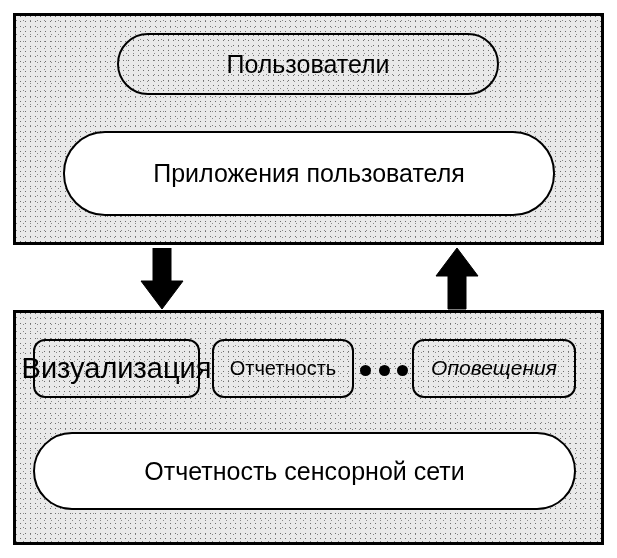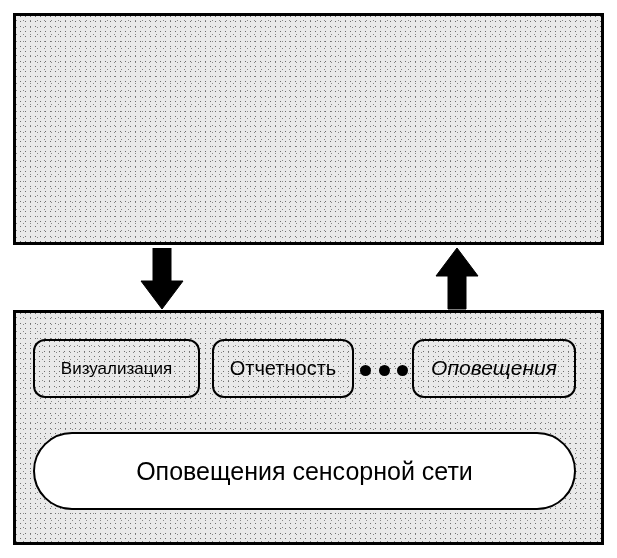--- a/index.html
+++ b/index.html
@@ -90,21 +90,21 @@
     font-size: 25px;
   }
 
   
   #node-visualization {
     left: 33px;
     top: 339px;
     width: 167px;
     height: 59px;
     border-radius: 12px;
-    font-size: 17px;
+    font-size: 29px;
   }
   #node-reporting {
     left: 212px;
     top: 339px;
     width: 142px;
     height: 59px;
     border-radius: 12px;
     font-size: 20px;
   }
   #node-alerts {
@@ -162,21 +162,27 @@
   }
   .arrow svg { display: block; }
 </style>
 </head>
 <body>
 
 <div class="diagram">
 
   <div class="outer-box stipple" id="box-top"></div>
 
-
+  <div class="node stipple" id="node-users">
+    <span class="node-label">Пользователи</span>
+  </div>
+
+  <div class="node" id="node-user-apps">
+    <span class="node-label">Приложения пользователя</span>
+  </div>
 
   <div class="arrow" id="arrow-down">
     <svg width="44" height="62" viewBox="0 0 44 62">
       <polygon points="13,0 31,0 31,33 43,33 22,61 1,33 13,33" fill="#000000" stroke="#000000" stroke-width="1"></polygon>
     </svg>
   </div>
 
   <div class="arrow" id="arrow-up">
     <svg width="44" height="62" viewBox="0 0 44 62">
       <polygon points="22,0 43,28 31,28 31,61 13,61 13,28 1,28" fill="#000000" stroke="#000000" stroke-width="1"></polygon>
@@ -197,16 +203,16 @@
     <span></span>
     <span></span>
     <span></span>
   </div>
 
   <div class="node stipple" id="node-alerts">
     <span class="node-label">Оповещения</span>
   </div>
 
   <div class="node" id="node-sensor-apps">
-    <span class="node-label">Оповещения сенсорной сети</span>
+    <span class="node-label">Отчетность сенсорной сети</span>
   </div>
 
 </div>
 
 </body></html>

